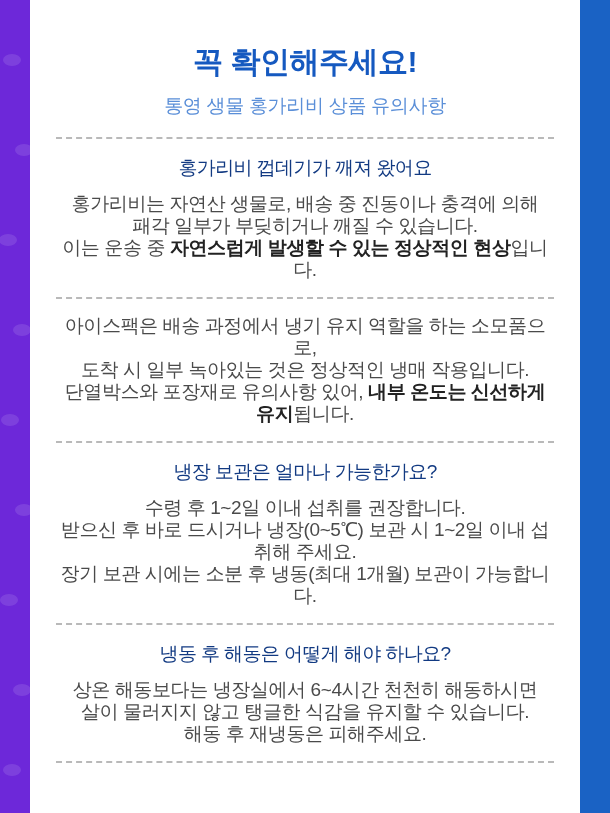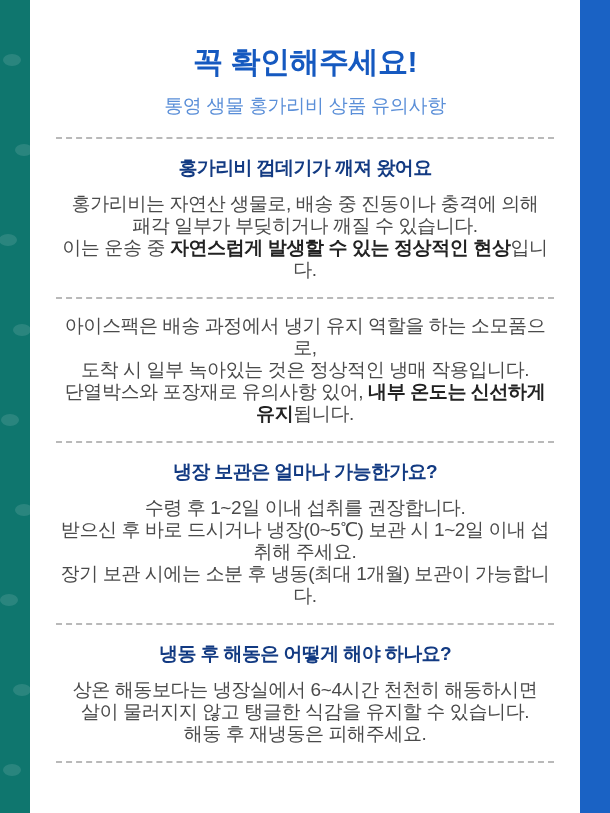--- a/index.html
+++ b/index.html
@@ -10,21 +10,21 @@
     width: 610px;
     height: 813px;
     font-family: "Liberation Sans", sans-serif;
     background: #1a62c4;
     overflow: hidden;
   }
   .page {
     position: relative;
     width: 486px;
     height: 813px;
-    background: #0f766e;
+    background: #6d28d9;
     box-sizing: border-box;
   }
   
   .pattern-left, .pattern-right {
     position: absolute;
     top: 0;
     width: 32px;
     height: 813px;
     opacity: 0.25;
   }
@@ -60,21 +60,21 @@
     border-top: 2px dashed #b9b9b9;
     margin: 14px 0 14px 0;
   }
   .qa {
     text-align: center;
     padding: 2px 0 2px 0;
   }
   .q {
     color: #123a82;
     font-size: 19px;
-    font-weight: bold;
+    font-weight: normal;
     letter-spacing: -0.6px;
     margin-bottom: 12px;
   }
   .a-line {
     color: #4a4a4a;
     font-size: 19px;
     line-height: 22px;
     letter-spacing: -0.4px;
   }
   .a-line b {

